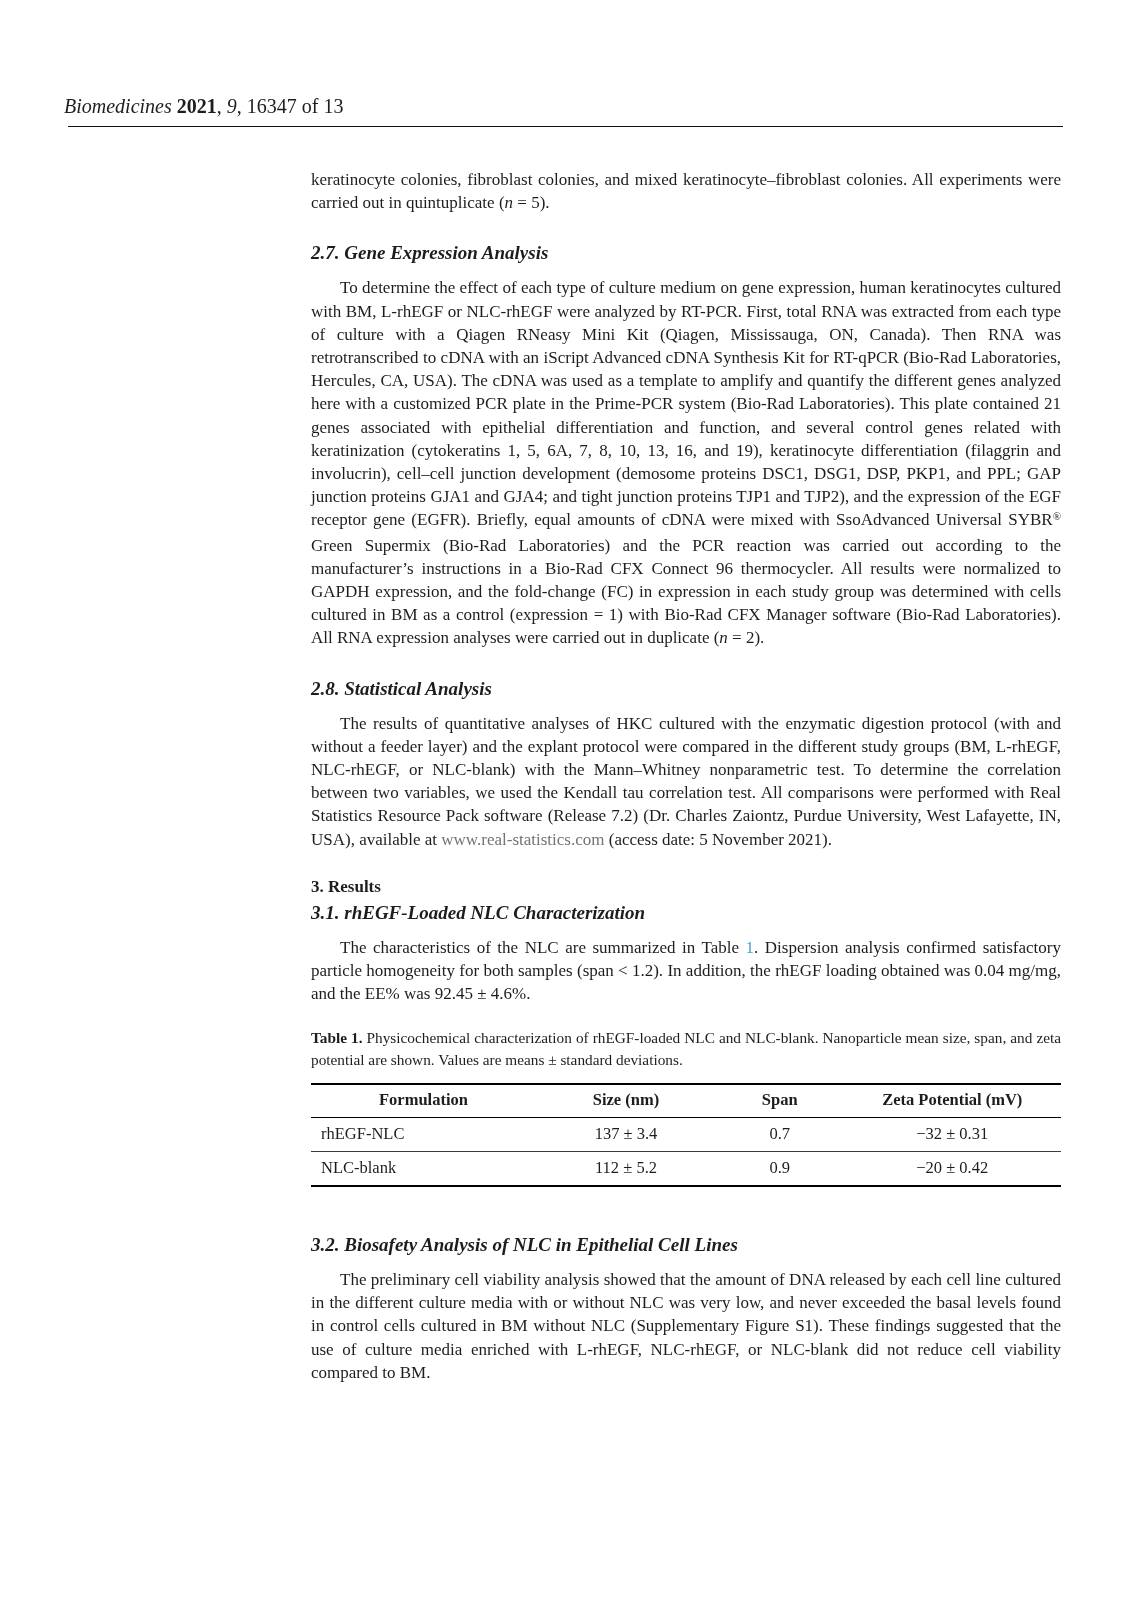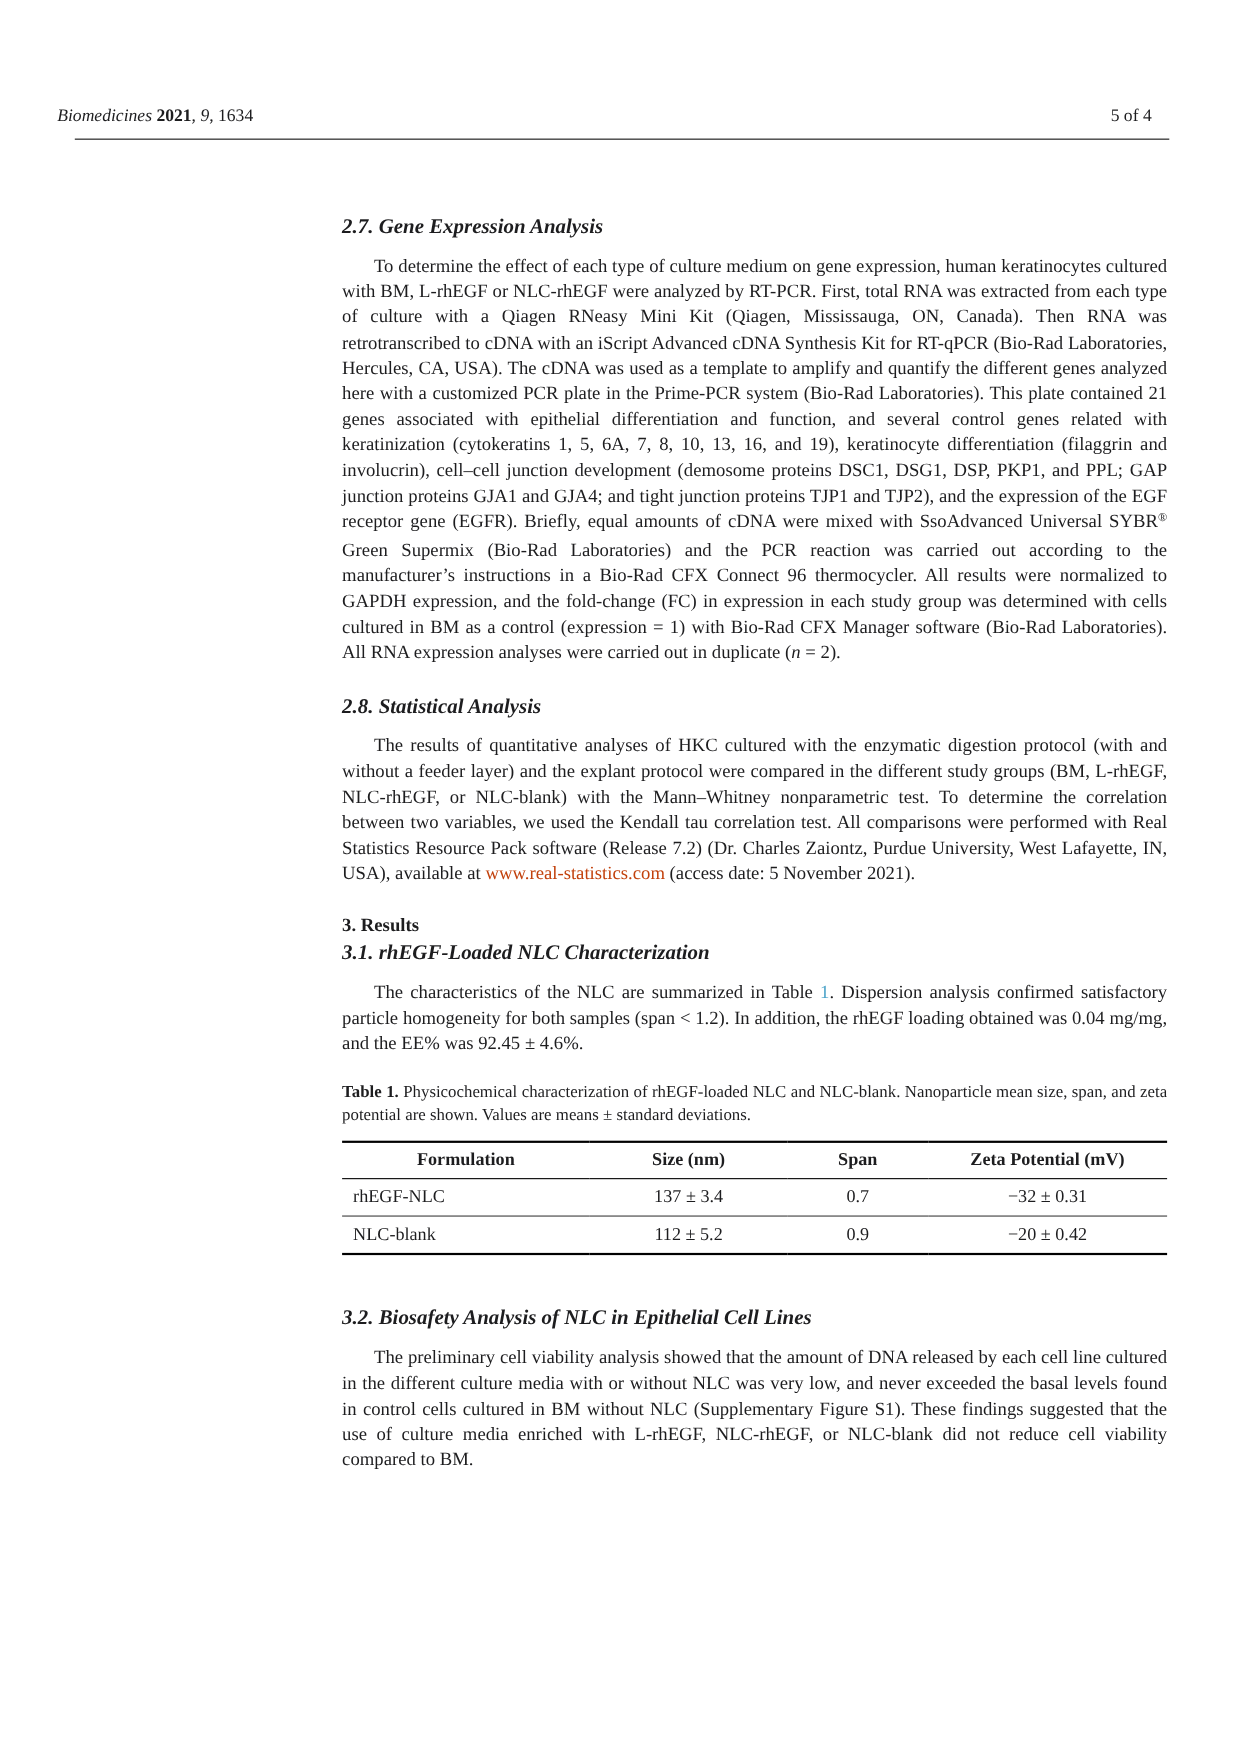--- a/index.html
+++ b/index.html
@@ -5,23 +5,23 @@
   html,body { margin:0; padding:0; background:#ffffff; }
   .page {
     position:relative;
     width:1131px; height:1600px;
     background:#ffffff;
     font-family:"Liberation Serif","DejaVu Serif",serif;
     color:#1d1d1f;
     overflow:hidden;
   }
   .running-header {
-    position:absolute; top:97px; left:52px; width:995px;
-    display:flex; justify-content:space-between; align-items:baseline;
-    font-size:16px; line-height:18px;
+    position:absolute; top:97px; left:64px; width:995px;
+    display:flex; justify-content:flex-start; align-items:baseline;
+    font-size:20px; line-height:18px;
   }
   .journal-name { font-style:italic; }
   .journal-year { font-weight:bold; }
   .journal-vol  { font-style:italic; }
   .header-rule {
     position:absolute; top:126px; left:68px; width:995px; height:0;
     border:none; border-top:1.6px solid #111; margin:0;
   }
   .body-col {
     position:absolute; top:168px; left:311px; width:750px;
@@ -35,21 +35,21 @@
     font-size:19px; font-style:italic; font-weight:bold;
     line-height:23px; margin:27px 0 12px 0; text-align:left;
   }
   .sec-heading-bold {
     font-size:17px; font-style:normal; font-weight:bold;
     line-height:23px; margin:24px 0 0 0; text-align:left;
   }
   .sec-heading.tight { margin-top:3px; }
   .sup-reg { font-size:11px; position:relative; top:-5.5px; }
   .it { font-style:italic; }
-  .url-link { color:#c2410c; text-decoration:none; cursor:pointer; }
+  .url-link { color:#737373; text-decoration:none; cursor:pointer; }
   .ref-link { color:#4ba3c9; text-decoration:none; cursor:pointer; }
   .table-caption {
     margin-top:22px !important;
     font-size:15.3px !important; line-height:21.2px !important;
   }
   .caption-label { font-weight:bold; }
   table.data-table {
     width:100%; margin-top:13px;
     border-collapse:collapse;
     border-top:2.5px solid #000;
@@ -73,26 +73,27 @@
 </style>
 </head>
 <body>
 
 <div class="page">
 
   <div class="running-header">
     <div>
       <span class="journal-name">Biomedicines</span><span> </span><span class="journal-year">2021</span><span>, </span><span class="journal-vol">9</span><span>, 1634</span>
     </div>
-    <div>5 of 4</div>
+    <div>7 of 13</div>
   </div>
   <hr class="header-rule">
 
   <div class="body-col">
 
+    <p><span>keratinocyte colonies, fibroblast colonies, and mixed keratinocyte–fibroblast colonies. All experiments were carried out in quintuplicate (</span><span class="it">n</span><span> = 5).</span></p>
 
     <h2 class="sec-heading">2.7. Gene Expression Analysis</h2>
 
     <p class="indent"><span>To determine the effect of each type of culture medium on gene expression, human keratinocytes cultured with BM, L-rhEGF or NLC-rhEGF were analyzed by RT-PCR. First, total RNA was extracted from each type of culture with a Qiagen RNeasy Mini Kit (Qiagen, Mississauga, ON, Canada). Then RNA was retrotranscribed to cDNA with an iScript Advanced cDNA Synthesis Kit for RT-qPCR (Bio-Rad Laboratories, Hercules, CA, USA). The cDNA was used as a template to amplify and quantify the different genes analyzed here with a customized PCR plate in the Prime-PCR system (Bio-Rad Laboratories). This plate contained 21 genes associated with epithelial differentiation and function, and several control genes related with keratinization (cytokeratins 1, 5, 6A, 7, 8, 10, 13, 16, and 19), keratinocyte differentiation (filaggrin and involucrin), cell–cell junction development (demosome proteins DSC1, DSG1, DSP, PKP1, and PPL; GAP junction proteins GJA1 and GJA4; and tight junction proteins TJP1 and TJP2), and the expression of the EGF receptor gene (EGFR). Briefly, equal amounts of cDNA were mixed with SsoAdvanced Universal SYBR</span><span class="sup-reg">®</span><span> Green Supermix (Bio-Rad Laboratories) and the PCR reaction was carried out according to the manufacturer’s instructions in a Bio-Rad CFX Connect 96 thermocycler. All results were normalized to GAPDH expression, and the fold-change (FC) in expression in each study group was determined with cells cultured in BM as a control (expression = 1) with Bio-Rad CFX Manager software (Bio-Rad Laboratories). All RNA expression analyses were carried out in duplicate (</span><span class="it">n</span><span> = 2).</span></p>
 
     <h2 class="sec-heading">2.8. Statistical Analysis</h2>
 
     <p class="indent"><span>The results of quantitative analyses of HKC cultured with the enzymatic digestion protocol (with and without a feeder layer) and the explant protocol were compared in the different study groups (BM, L-rhEGF, NLC-rhEGF, or NLC-blank) with the Mann–Whitney nonparametric test. To determine the correlation between two variables, we used the Kendall tau correlation test. All comparisons were performed with Real Statistics Resource Pack software (Release 7.2) (Dr. Charles Zaiontz, Purdue University, West Lafayette, IN, USA), available at </span><a class="url-link">www.real-statistics.com</a><span> (access date: 5 November 2021).</span></p>
 
     <h2 class="sec-heading-bold">3. Results</h2>

